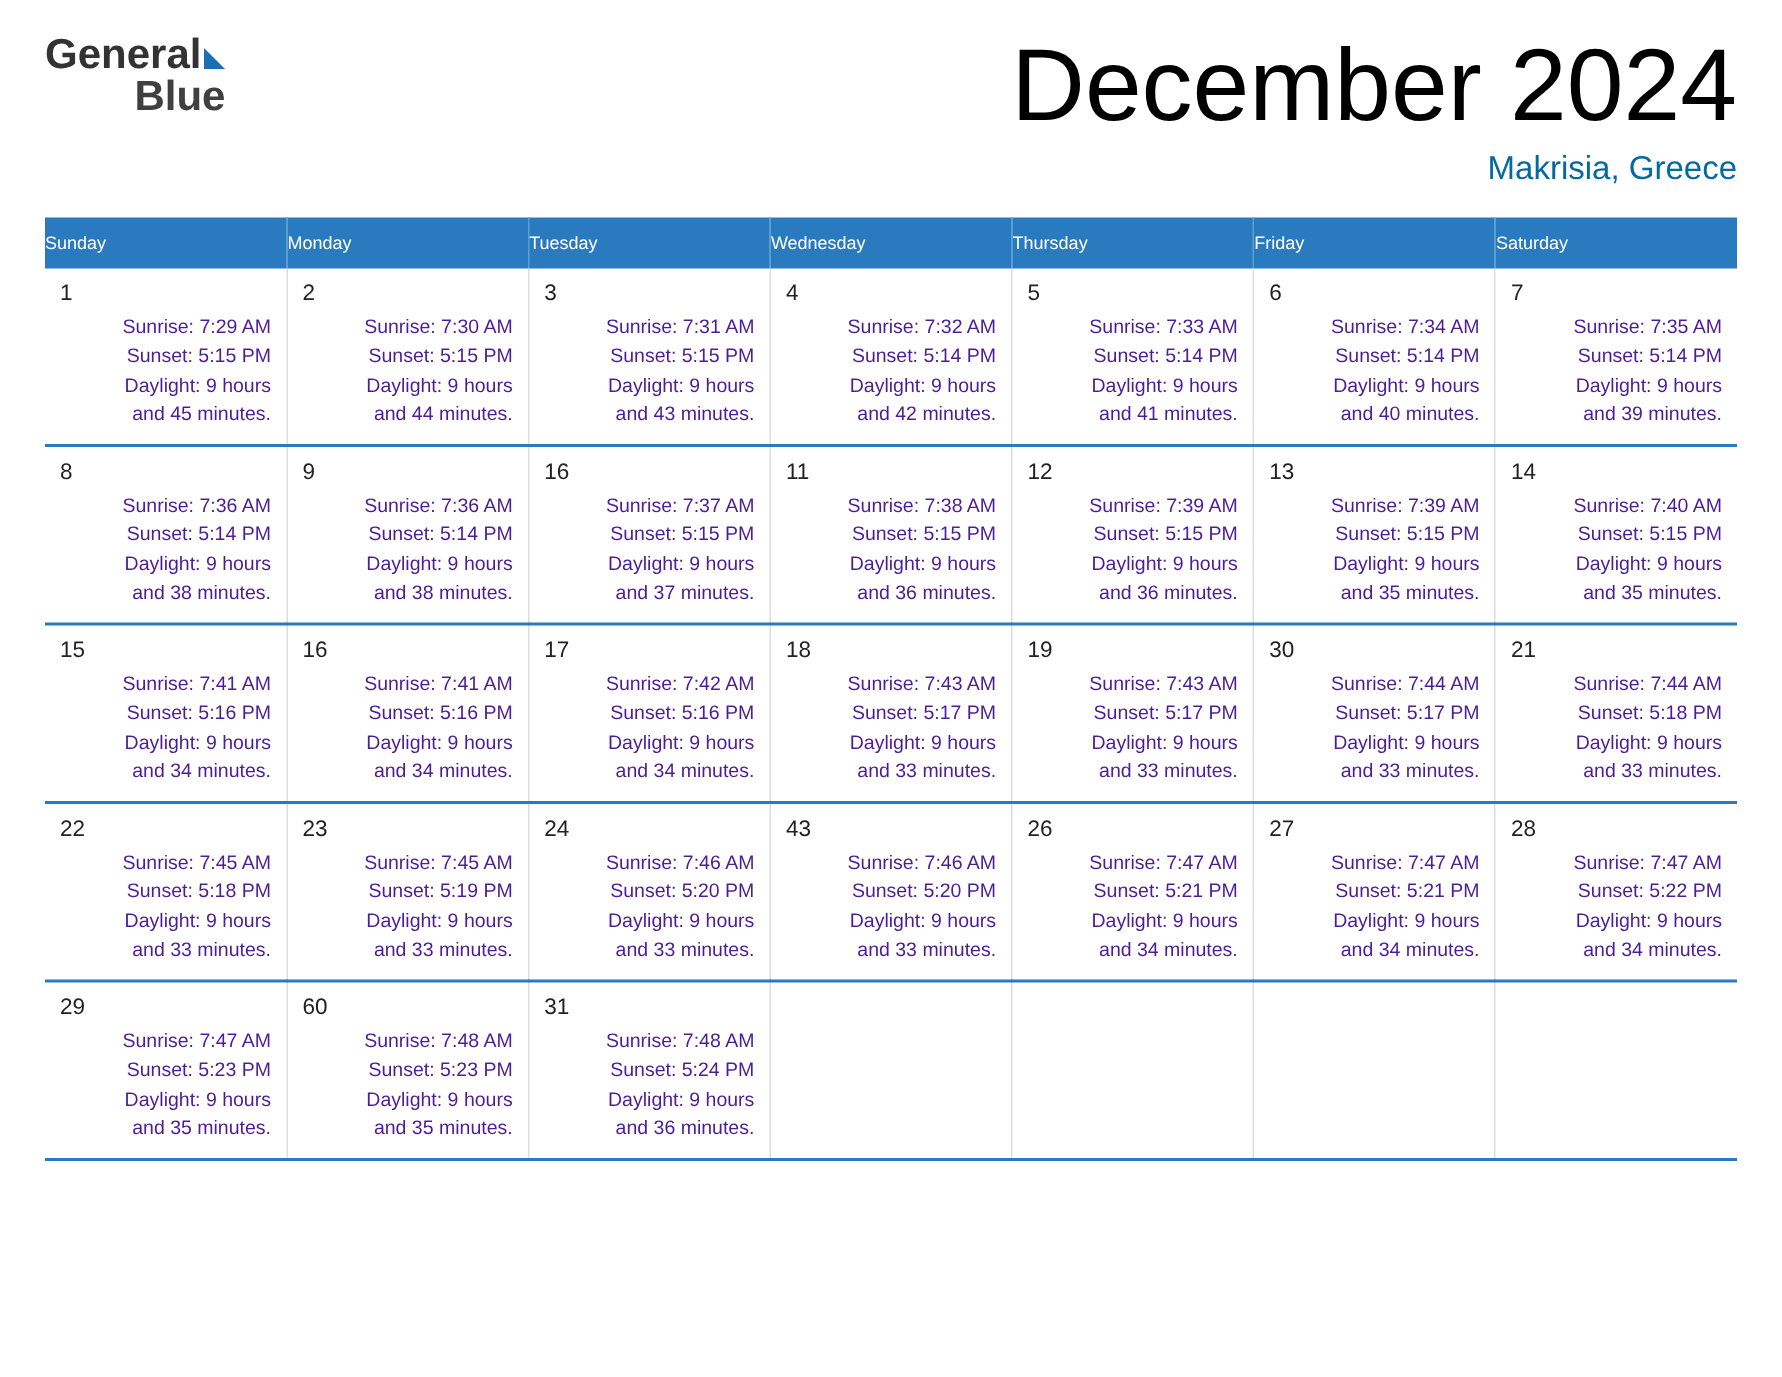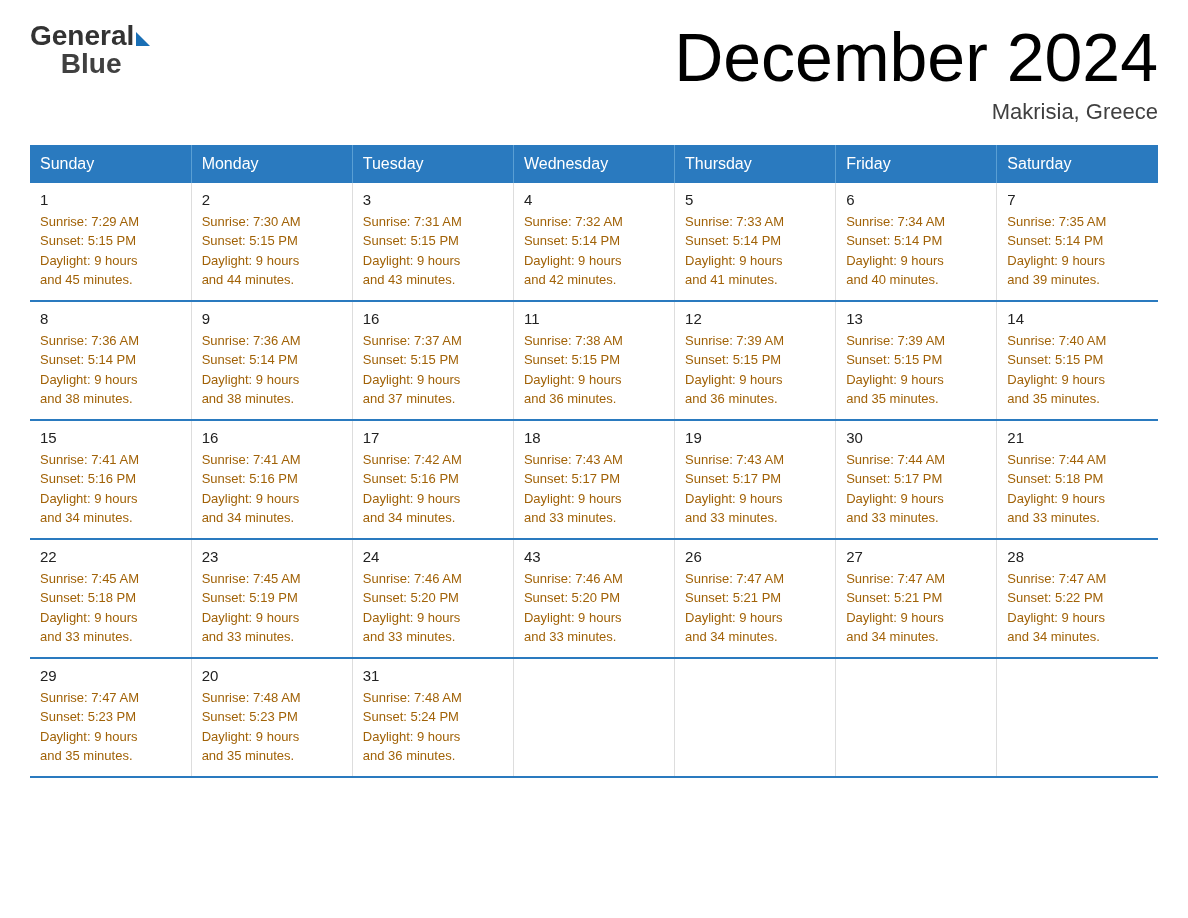--- a/index.html
+++ b/index.html
@@ -12,21 +12,21 @@
     }
     .header {
       display: flex;
       justify-content: space-between;
       align-items: flex-start;
       margin-bottom: 20px;
     }
     .logo {
       display: flex;
       flex-direction: column;
-      align-items: center;
+      align-items: flex-end;
     }
     .logo-top {
       display: flex;
       align-items: center;
     }
     .logo-general {
       font-size: 28px;
       font-weight: bold;
       color: #333;
     }
@@ -50,35 +50,35 @@
       text-align: right;
     }
     .month-title {
       font-size: 68px;
       font-weight: normal;
       color: #000000;
       line-height: 1.1;
     }
     .location {
       font-size: 22px;
-      color: #404040;
+      color: #0369a1;
       margin-top: 4px;
     }
     table {
       width: 100%;
       border-collapse: collapse;
     }
     thead tr {
       background-color: #2a7abf;
     }
     thead th {
       color: #fff;
-      font-size: 16px;
+      font-size: 12px;
       font-weight: normal;
-      padding: 10px 10px;
+      padding: 10px 0;
       text-align: left;
       border-right: 1px solid #5a9fd4;
     }
     thead th:last-child {
       border-right: none;
     }
     tbody tr {
       border-bottom: 2px solid #2a7abf;
     }
     tbody td {
@@ -95,22 +95,23 @@
     }
     .day-num {
       font-size: 15px;
       font-weight: normal;
       color: #222;
       display: block;
       margin-bottom: 4px;
     }
     .day-info {
       font-size: 13px;
-      color: #a16207;
+      color: #4c1d95;
       line-height: 1.5;
+      text-align: right;
     }
     .empty-cell {
       background: #fff;
     }
   </style>
 </head>
 <body>
 
 <div class="header">
   <div class="logo">
@@ -403,21 +404,21 @@
         <td>
           <span class="day-num">29</span>
         <div class="day-info">
           Sunrise: 7:47 AM<br>
           Sunset: 5:23 PM<br>
           Daylight: 9 hours<br>
           and 35 minutes.
         </div>
         </td>
         <td>
-          <span class="day-num">20</span>
+          <span class="day-num">60</span>
         <div class="day-info">
           Sunrise: 7:48 AM<br>
           Sunset: 5:23 PM<br>
           Daylight: 9 hours<br>
           and 35 minutes.
         </div>
         </td>
         <td>
           <span class="day-num">31</span>
         <div class="day-info">

